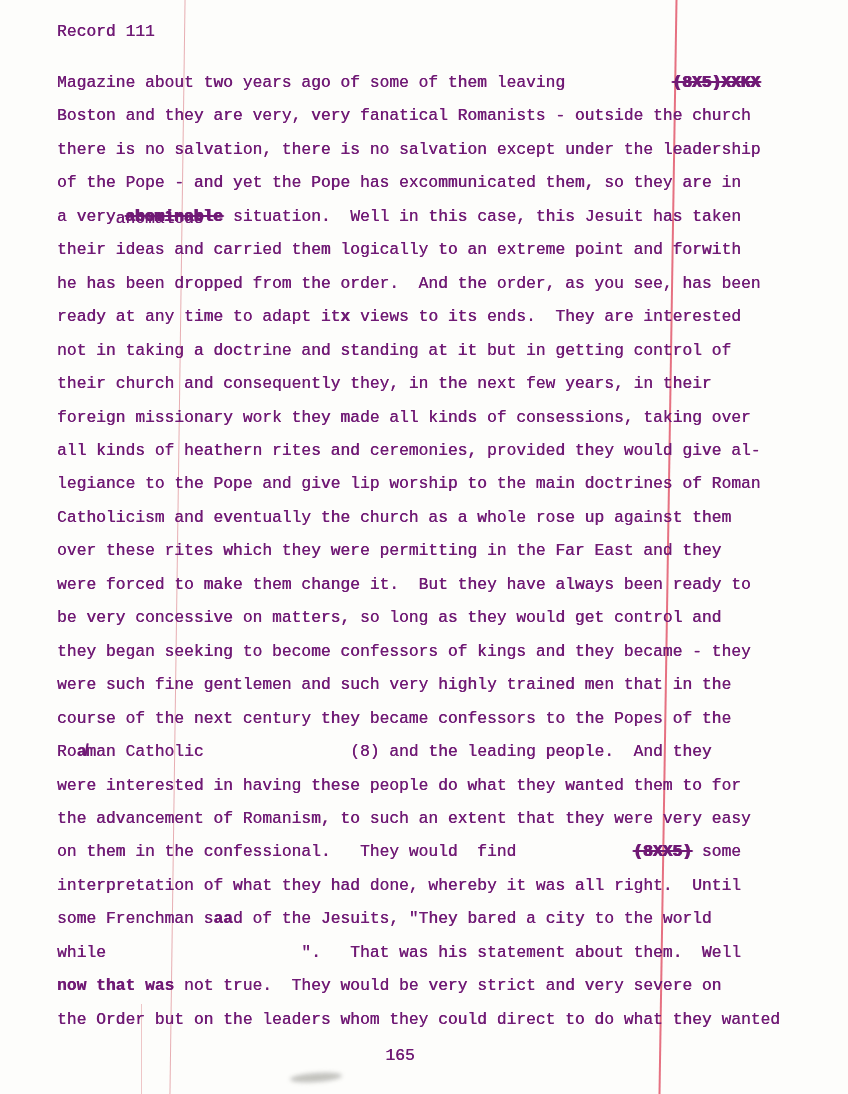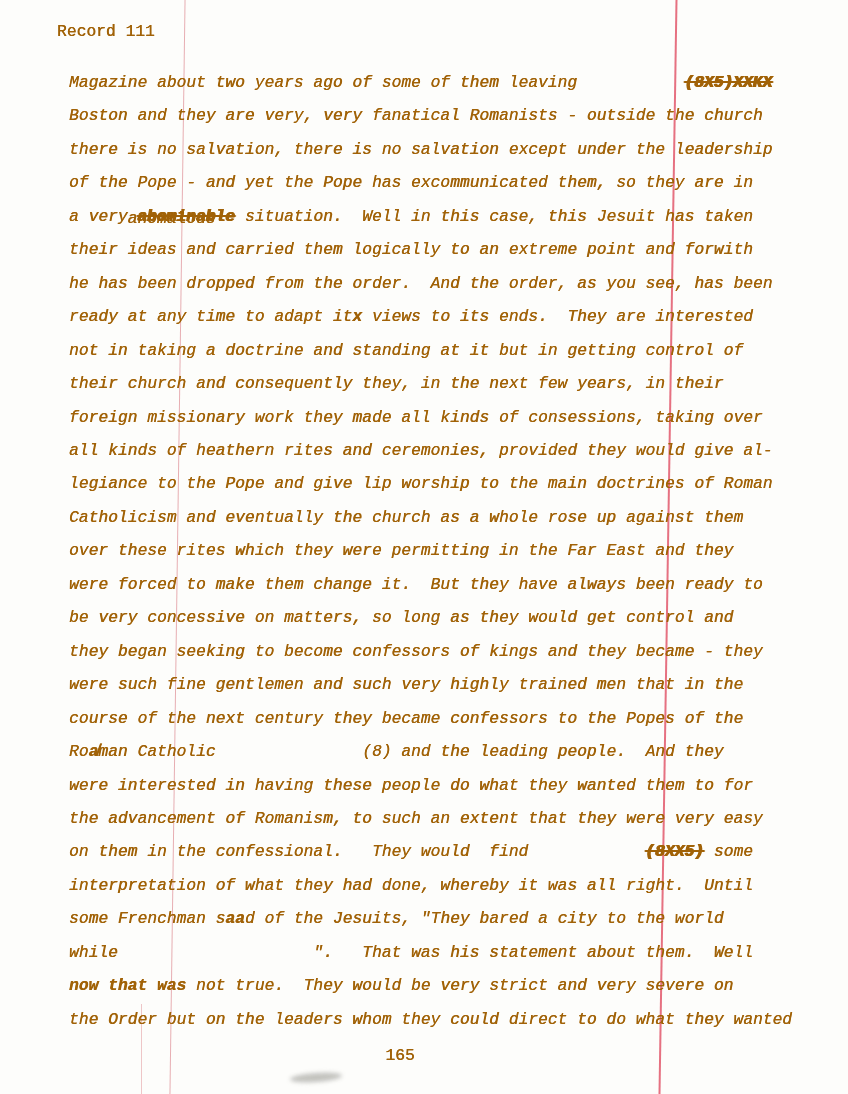--- a/index.html
+++ b/index.html
@@ -3,26 +3,26 @@
 <meta charset="utf-8">
 <style>
   html,body{margin:0;padding:0;}
   body{
     width:848px;height:1094px;position:relative;overflow:hidden;
     background:#fdfdfb;
     font-family:"Liberation Mono","DejaVu Sans Mono",monospace;
   }
   .page{position:absolute;inset:0;}
   .typed{
-    color:#a16207;font-size:16.3px;
+    color:#701a75;font-size:16.3px;
     text-shadow:0.35px 0 0 currentColor;
     white-space:pre;
   }
   .doc-header{position:absolute;left:57px;top:22px;line-height:1.2;}
-  .doc-lines{position:absolute;left:69px;top:66px;font-style:italic;}
+  .doc-lines{position:absolute;left:57px;top:66px;}
   .tline{height:33.46px;line-height:33.46px;position:relative;}
   .seg-b{font-weight:bold;}
   .seg-xout{
     font-weight:bold;
     text-decoration:line-through;
     text-decoration-thickness:2px;
     text-shadow:0.6px 0 0 currentColor, -0.6px 0 0 currentColor;
   }
   .insert-above{
     position:absolute;top:-13px;left:6ch;line-height:1;height:16px;

